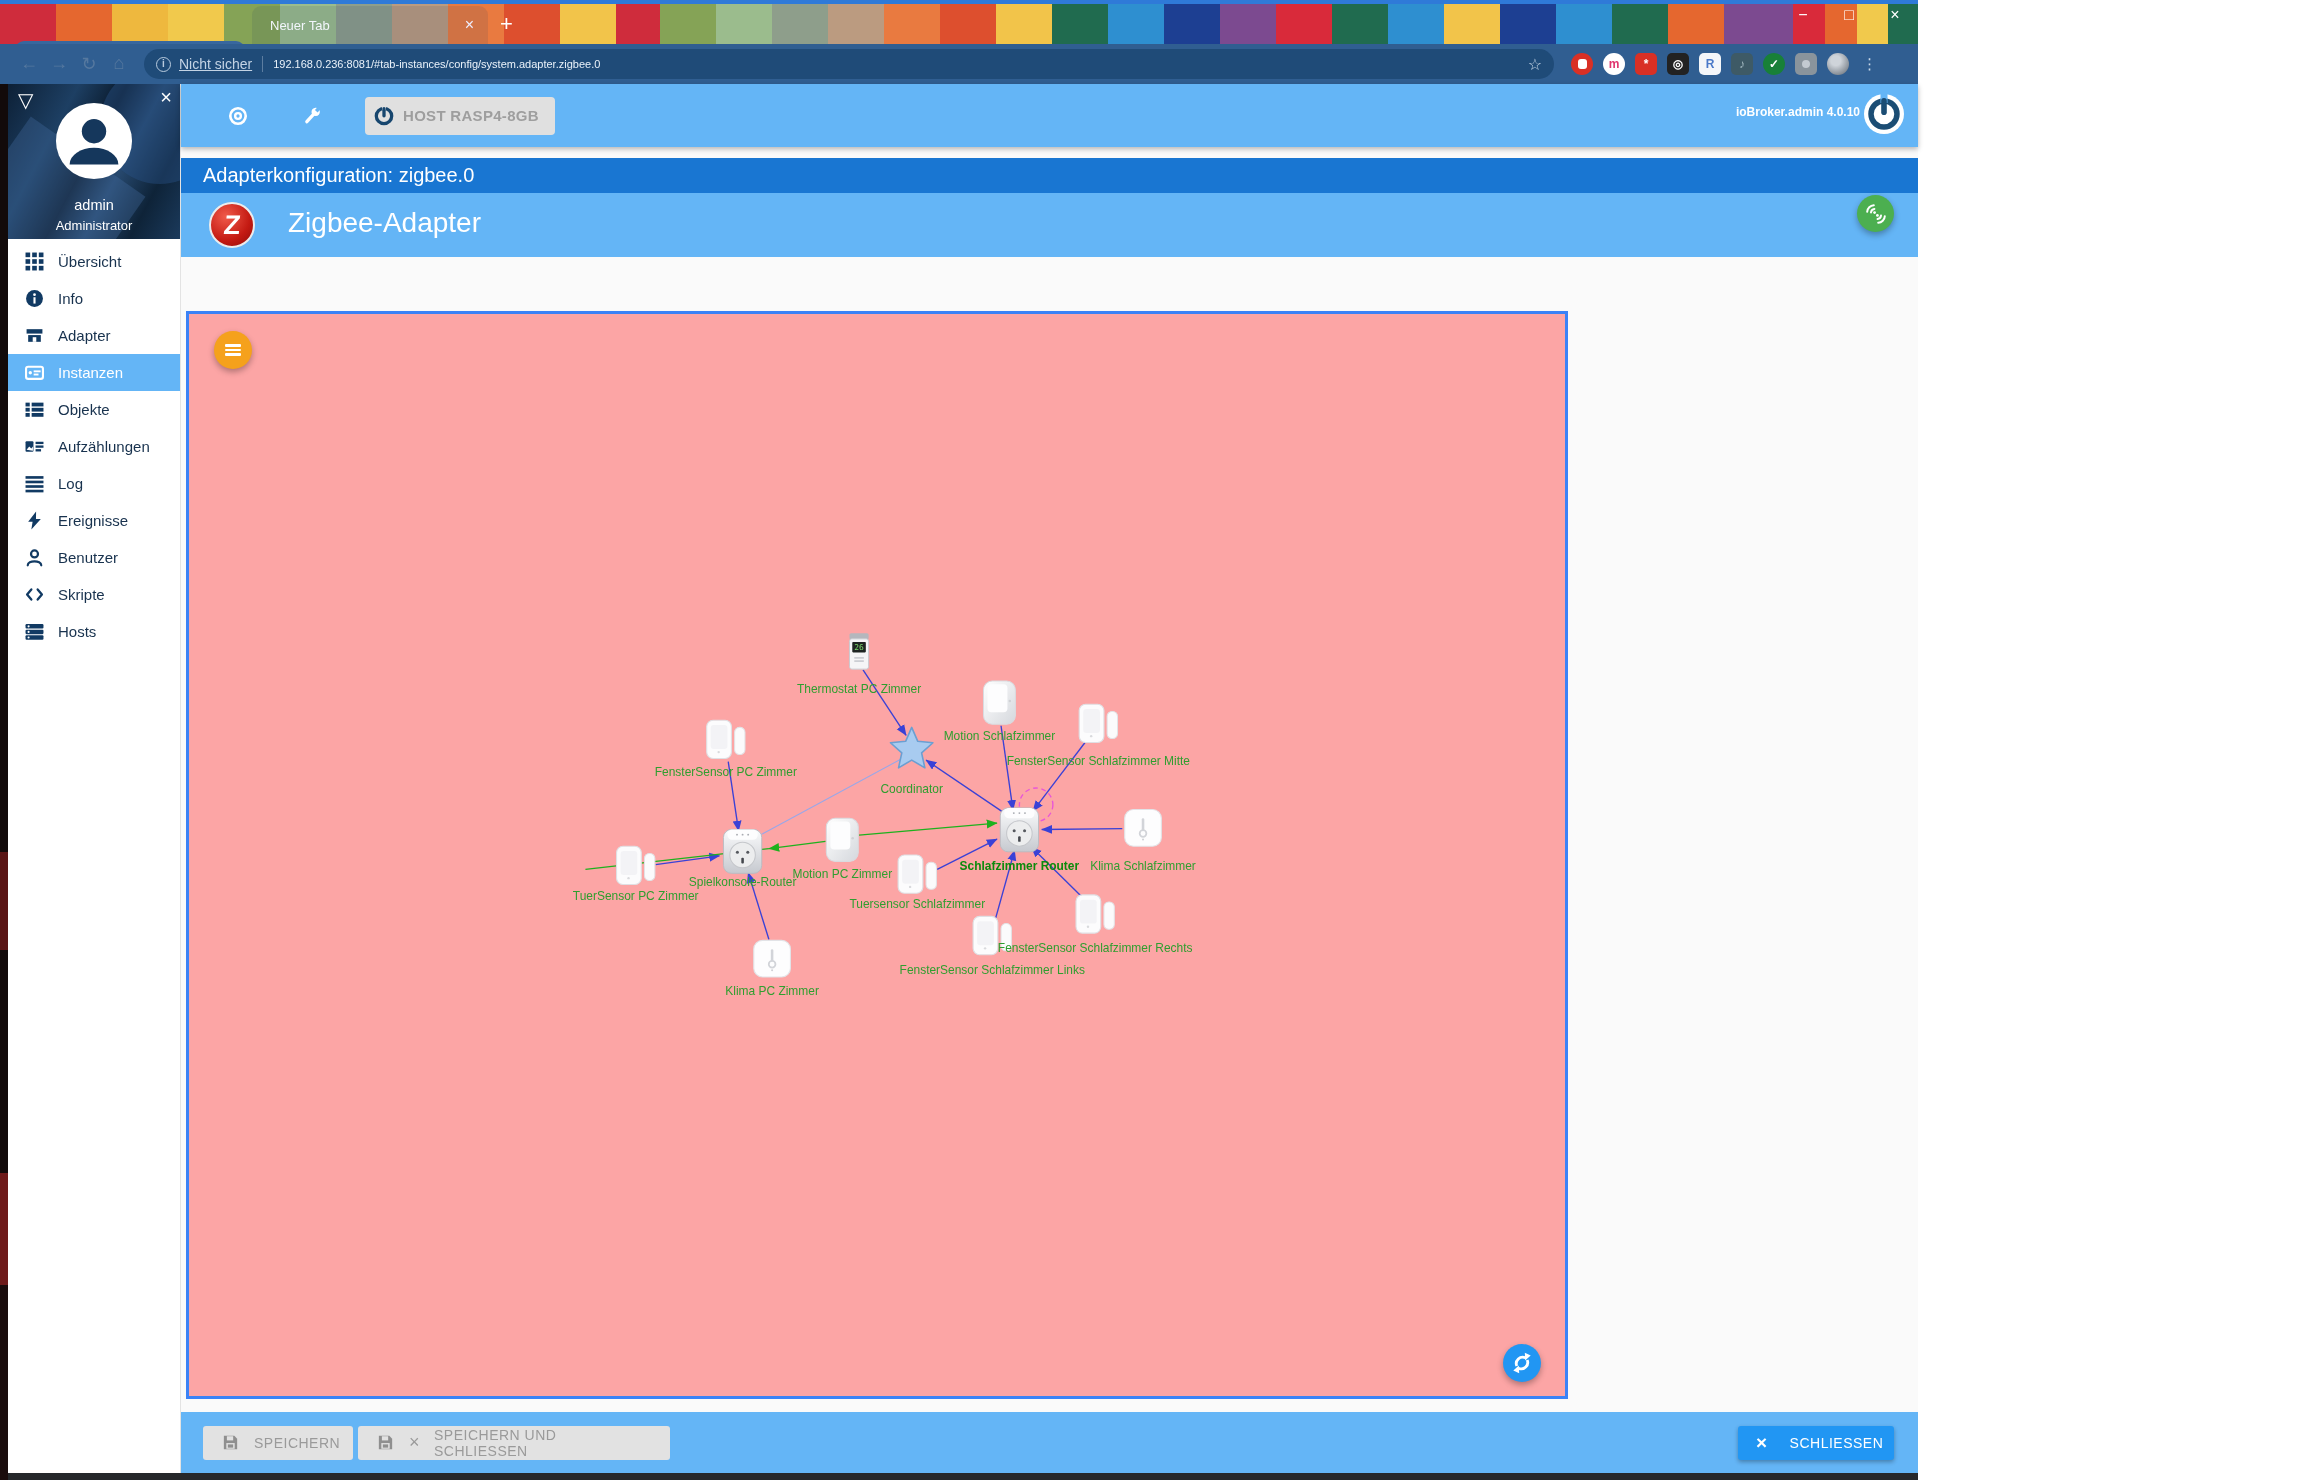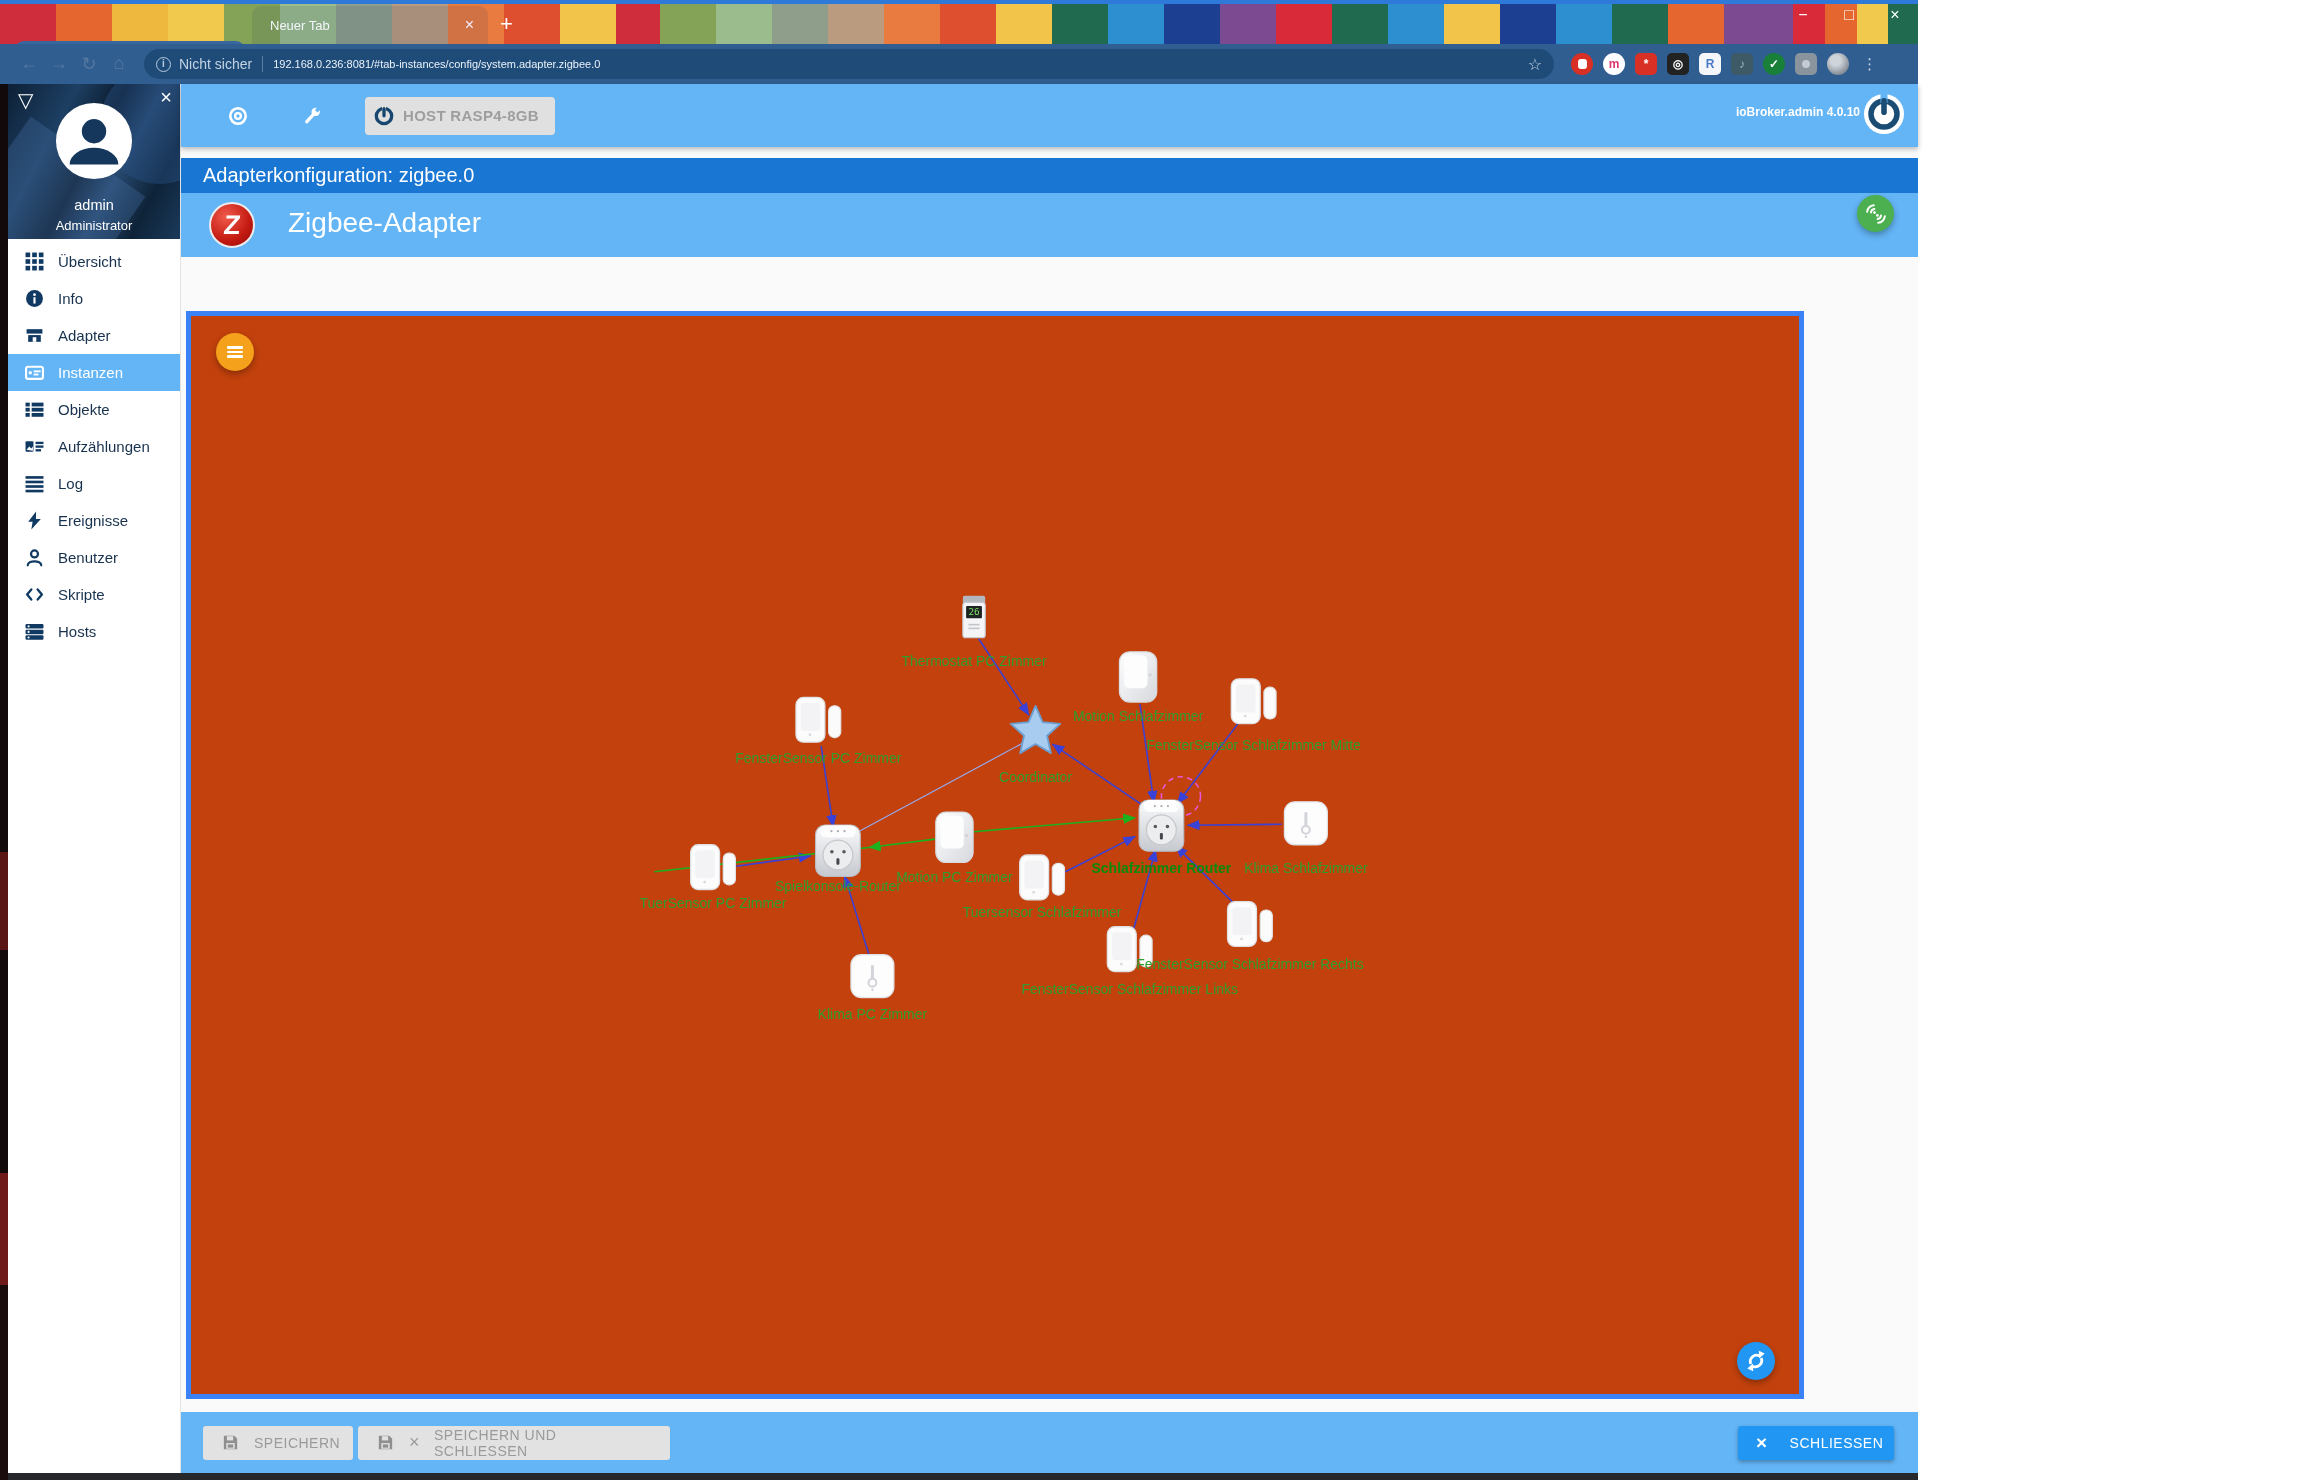--- a/index.html
+++ b/index.html
@@ -18,21 +18,21 @@
   .newtab-btn { position:absolute; left:500px; top:12px; color:#fff; font-size:22px; line-height:24px; }
   .wincontrols { position:absolute; right:0; top:6px; display:flex; }
   .wincontrols span { width:46px; text-align:center; color:#fff; font-size:16px; }
 
   
   .urlbar { position:absolute; left:0; top:44px; width:1918px; height:40px; background:#305e91; display:flex; align-items:center; }
   .navicons { display:flex; margin-left:14px; }
   .navicons span { color:#55789f; font-size:18px; width:30px; text-align:center; }
   .urlpill { position:relative; margin-left:10px; width:1410px; height:30px; background:#1f4b78; border-radius:16px; display:flex; align-items:center; padding:0 12px; }
   .sec-ico { width:15px; height:15px; border:1.5px solid #b9cbde; border-radius:50%; color:#b9cbde; font-size:10px; line-height:12px; text-align:center; font-weight:bold; }
-  .sec-label { color:#c3d3e4; font-size:14px; margin:0 10px 0 8px; }
+  .sec-label { color:#c3d3e4; font-size:14px; margin:0 10px 0 8px;text-decoration:underline; }
   .sec-sep { width:1px; height:16px; background:#5c7da0; margin-right:10px; }
   .url-text { color:#eaf2fa; font-size:11px; white-space:nowrap; overflow:hidden; flex:1; }
   .bookmark-star { color:#c9d8e8; font-size:16px; margin-left:8px; }
   .extrow { display:flex; align-items:center; margin-left:12px; }
   .ext { width:22px; height:22px; margin:0 5px; border-radius:5px; display:flex; align-items:center; justify-content:center; font-size:12px; font-weight:bold; position:relative; }
   .ext.circle { border-radius:50%; }
   .ext .blob { width:9px; height:10px; background:#fff; border-radius:3px; }
   .ext .bump { width:8px; height:8px; background:#c3cad1; border-radius:50%; }
   .kebab { color:#c9d8e8; font-size:15px; margin:0 8px; }
 
@@ -72,21 +72,21 @@
     color:#fff; font-size:27px; font-weight:bold; display:flex; align-items:center; justify-content:center; }
   .zlogo span { transform:skewX(-6deg); }
   .adapter-name { position:absolute; left:107px; top:14px; color:#fff; font-size:28px; font-weight:400; }
   .fab { border-radius:50%; display:flex; align-items:center; justify-content:center; box-shadow:0 3px 6px rgba(0,0,0,0.3); position:absolute; }
   .fab-green { right:24px; top:2px; width:37px; height:37px; background:#4caf50; }
   .dlg-tabs { position:absolute; left:0; top:173px; width:100%; height:45px; background:#64b5f6; }
   .dtab { position:absolute; top:0; height:45px; line-height:43px; text-align:center; color:rgba(255,255,255,0.62); font-size:14.5px; font-weight:500; letter-spacing:0.6px; cursor:pointer; }
   .dtab.active { color:#ffffff; }
   .dtab-underline { position:absolute; bottom:0; height:3px; background:#dce2e6; }
 
-  .map-panel { position:absolute; left:5px; top:227px; width:1618px; height:1088px; background:#c2410c; border:5px solid #3b82f6; }
+  .map-panel { position:absolute; left:5px; top:227px; width:1382px; height:1088px; background:#fca5a5; border:3px solid #3b82f6; }
   .fab-orange { left:25px; top:17px; width:38px; height:38px; background:#f5a11c; }
   .fab-blue { right:24px; bottom:“0”px; bottom:14px; width:38px; height:38px; background:#2196f3; }
   .map-svg { position:absolute; left:0; top:0; width:100%; height:100%; }
   .map-label { font-size:15px; fill:#2f9e2f; }
   .map-label.bold { font-weight:bold; fill:#0c8a0c; }
 
   .footer { position:absolute; left:0; top:1328px; width:100%; height:61px; background:#64b5f6; display:flex; align-items:center; }
   .btn { height:34px; border-radius:3px; display:flex; align-items:center; font-size:14px; font-weight:500; letter-spacing:0.5px; padding:0 18px; }
   .btn.disabled { background:#e2e2e2; color:#9a9a9a; }
   .btn .bicon { display:inline-flex; margin-right:14px; }

